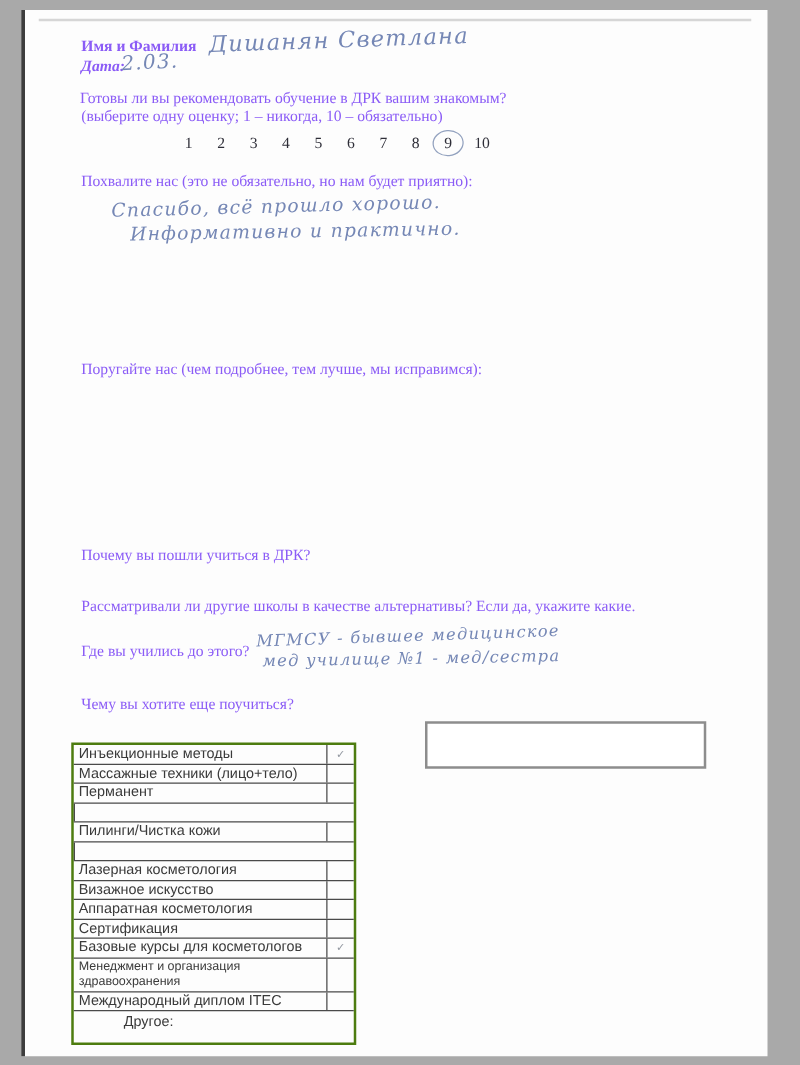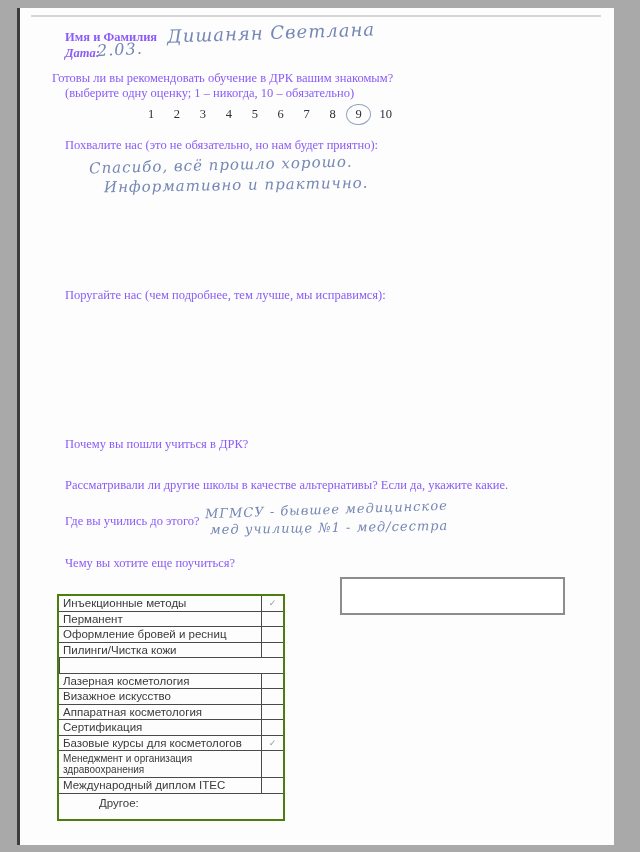--- a/index.html
+++ b/index.html
@@ -73,21 +73,21 @@
 
 <div class="page">
   <div class="spine"></div>
   <div class="topline"></div>
 
   <div class="lbl bold" style="left:48px;top:22px;">Имя и Фамилия</div>
   <div class="hand" style="left:150px;top:14px;font-size:18px;transform:rotate(-2deg);">Дишанян Светлана</div>
   <div class="lbl bold" style="left:48px;top:38px;font-style:italic;">Дата:</div>
   <div class="hand" style="left:80px;top:32px;font-size:16px;transform:rotate(-3deg);">2.03.</div>
 
-  <div class="lbl" style="left:35px;top:63px;">Готовы ли вы рекомендовать обучение в ДРК вашим знакомым?</div>
+  <div class="lbl" style="left:47px;top:63px;">Готовы ли вы рекомендовать обучение в ДРК вашим знакомым?</div>
   <div class="lbl" style="left:48px;top:78px;">(выберите одну оценку; 1 – никогда, 10 – обязательно)</div>
 
   <div class="scale">
     <span class="num">1</span>
     <span class="num">2</span>
     <span class="num">3</span>
     <span class="num">4</span>
     <span class="num">5</span>
     <span class="num">6</span>
     <span class="num">7</span>
@@ -118,27 +118,32 @@
   <div class="answer-box"></div>
 
   <div class="ctable">
     <div class="trow">
       <div class="tlabel">Инъекционные методы</div>
       <div class="tcheck">
           <span>✓</span>
         </div>
     </div>
     <div class="trow">
+      <div class="tlabel">Массажные техники (лицо+тело)</div>
+      <div class="tcheck">
+          <span></span>
+        </div>
+    </div>
+    <div class="trow">
       <div class="tlabel">Перманент</div>
       <div class="tcheck">
           <span></span>
         </div>
     </div>
     <div class="trow">
-      <div class="tlabel">Оформление бровей и ресниц</div>
       <div class="tcheck">
           <span></span>
         </div>
     </div>
     <div class="trow">
       <div class="tlabel">Пилинги/Чистка кожи</div>
       <div class="tcheck">
           <span></span>
         </div>
     </div>

